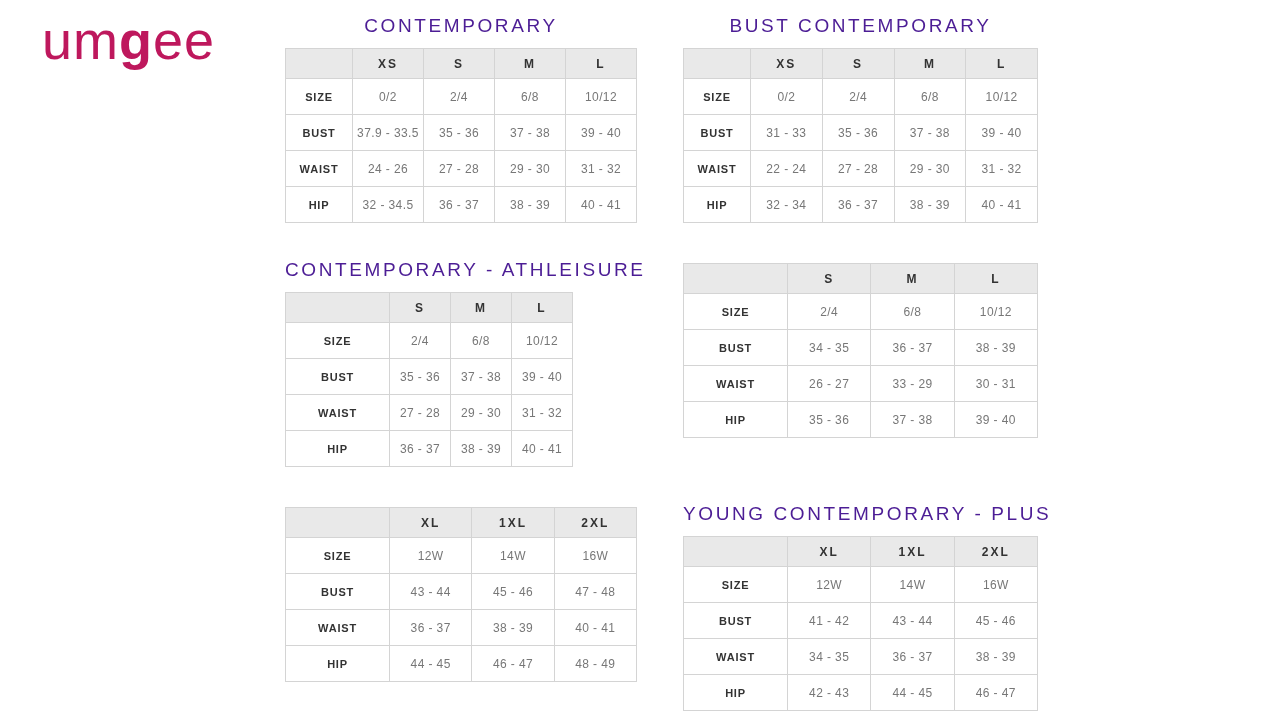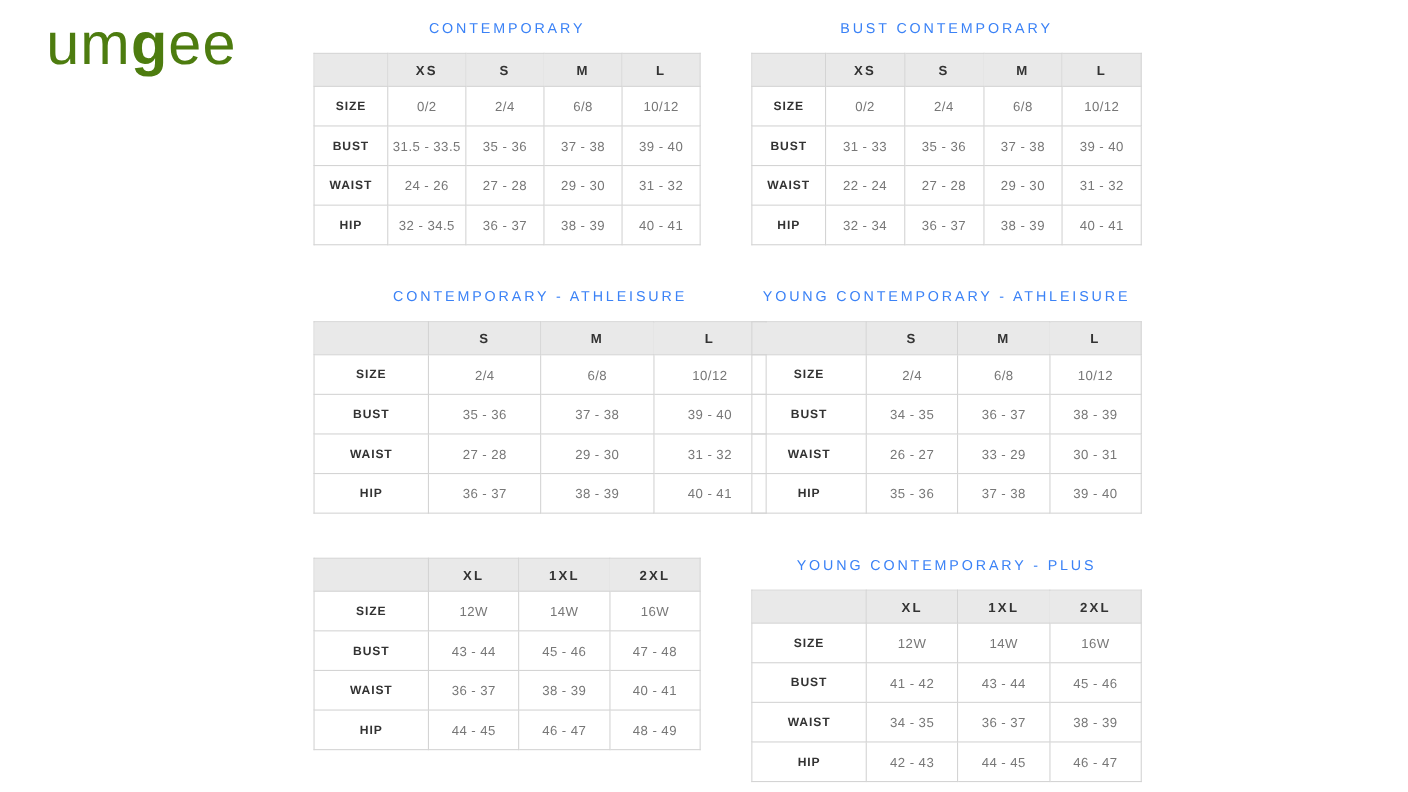--- a/index.html
+++ b/index.html
@@ -3,27 +3,27 @@
 <meta charset="utf-8">
 <style>
   html,body{margin:0;padding:0;}
   body{
     width:1280px;height:720px;position:relative;overflow:hidden;
     background:#ffffff;
     font-family:"Liberation Sans",sans-serif;
   }
   .logo{
     position:absolute;left:42px;top:8px;
-    font-size:54px;line-height:64px;color:#4d7c0f;letter-spacing:1px;
+    font-size:54px;line-height:64px;color:#be185d;letter-spacing:1px;
   }
   .logo .bold-g{font-weight:bold;}
   .block{position:absolute;}
   .ttl{
-    text-align:center;font-size:13px;line-height:14px;height:14px;
-    letter-spacing:2.6px;color:#3b82f6;margin-bottom:15px;white-space:nowrap;
+    text-align:center;font-size:19px;line-height:14px;height:14px;
+    letter-spacing:2.6px;color:#4c1d95;margin-bottom:15px;white-space:nowrap;
   }
   table.szt{border-collapse:collapse;table-layout:fixed;width:100%;}
   table.szt td{
     border:1px solid #d4d4d4;text-align:center;vertical-align:middle;
     overflow:hidden;white-space:nowrap;
   }
   tr.hdr td{
     background:#e9e9e9;height:27px;
     font-size:12px;font-weight:bold;letter-spacing:2px;color:#333333;
   }
@@ -58,21 +58,21 @@
     </tr>
     <tr class="row">
       <td class="lbl">SIZE</td>
       <td class="val">0/2</td>
       <td class="val">2/4</td>
       <td class="val">6/8</td>
       <td class="val">10/12</td>
     </tr>
     <tr class="row">
       <td class="lbl">BUST</td>
-      <td class="val">31.5 - 33.5</td>
+      <td class="val">37.9 - 33.5</td>
       <td class="val">35 - 36</td>
       <td class="val">37 - 38</td>
       <td class="val">39 - 40</td>
     </tr>
     <tr class="row">
       <td class="lbl">WAIST</td>
       <td class="val">24 - 26</td>
       <td class="val">27 - 28</td>
       <td class="val">29 - 30</td>
       <td class="val">31 - 32</td>
@@ -131,21 +131,21 @@
       <td class="lbl">HIP</td>
       <td class="val">32 - 34</td>
       <td class="val">36 - 37</td>
       <td class="val">38 - 39</td>
       <td class="val">40 - 41</td>
     </tr>
   </tbody>
     </table>
 </div>
 
-<div class="block" style="left:285px;top:263px;width:412px;">
+<div class="block" style="left:285px;top:263px;width:288px;">
   <div class="ttl">CONTEMPORARY - ATHLEISURE</div>
   <table class="szt">
     <colgroup>
         <col class="c-label3">
         <col>
         <col>
         <col>
       </colgroup>
     <tbody>
         <tr class="hdr">
@@ -176,21 +176,20 @@
       <td class="lbl">HIP</td>
       <td class="val">36 - 37</td>
       <td class="val">38 - 39</td>
       <td class="val">40 - 41</td>
     </tr>
   </tbody>
     </table>
 </div>
 
 <div class="block" style="left:683px;top:263px;width:355px;">
-  <div class="ttl">YOUNG CONTEMPORARY - ATHLEISURE</div>
   <table class="szt">
     <colgroup>
         <col class="c-label3">
         <col>
         <col>
         <col>
       </colgroup>
     <tbody>
         <tr class="hdr">
       <td></td>

